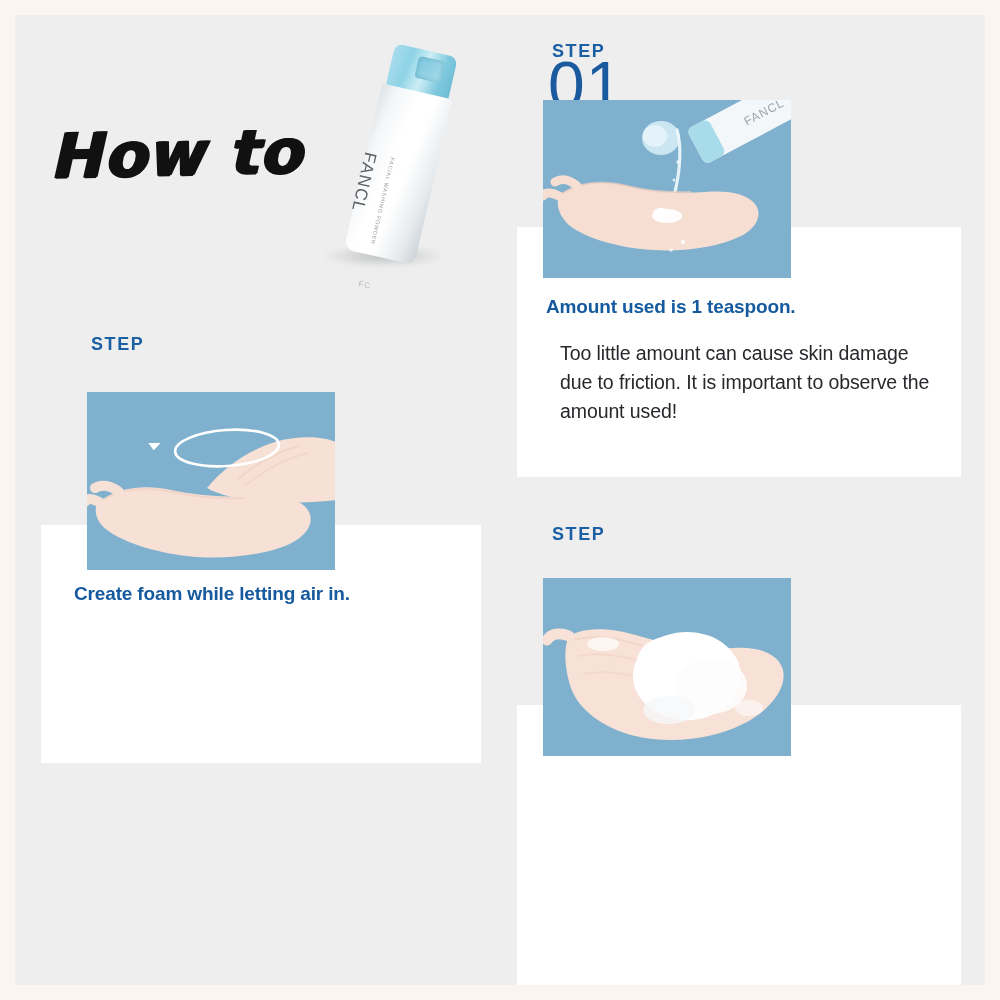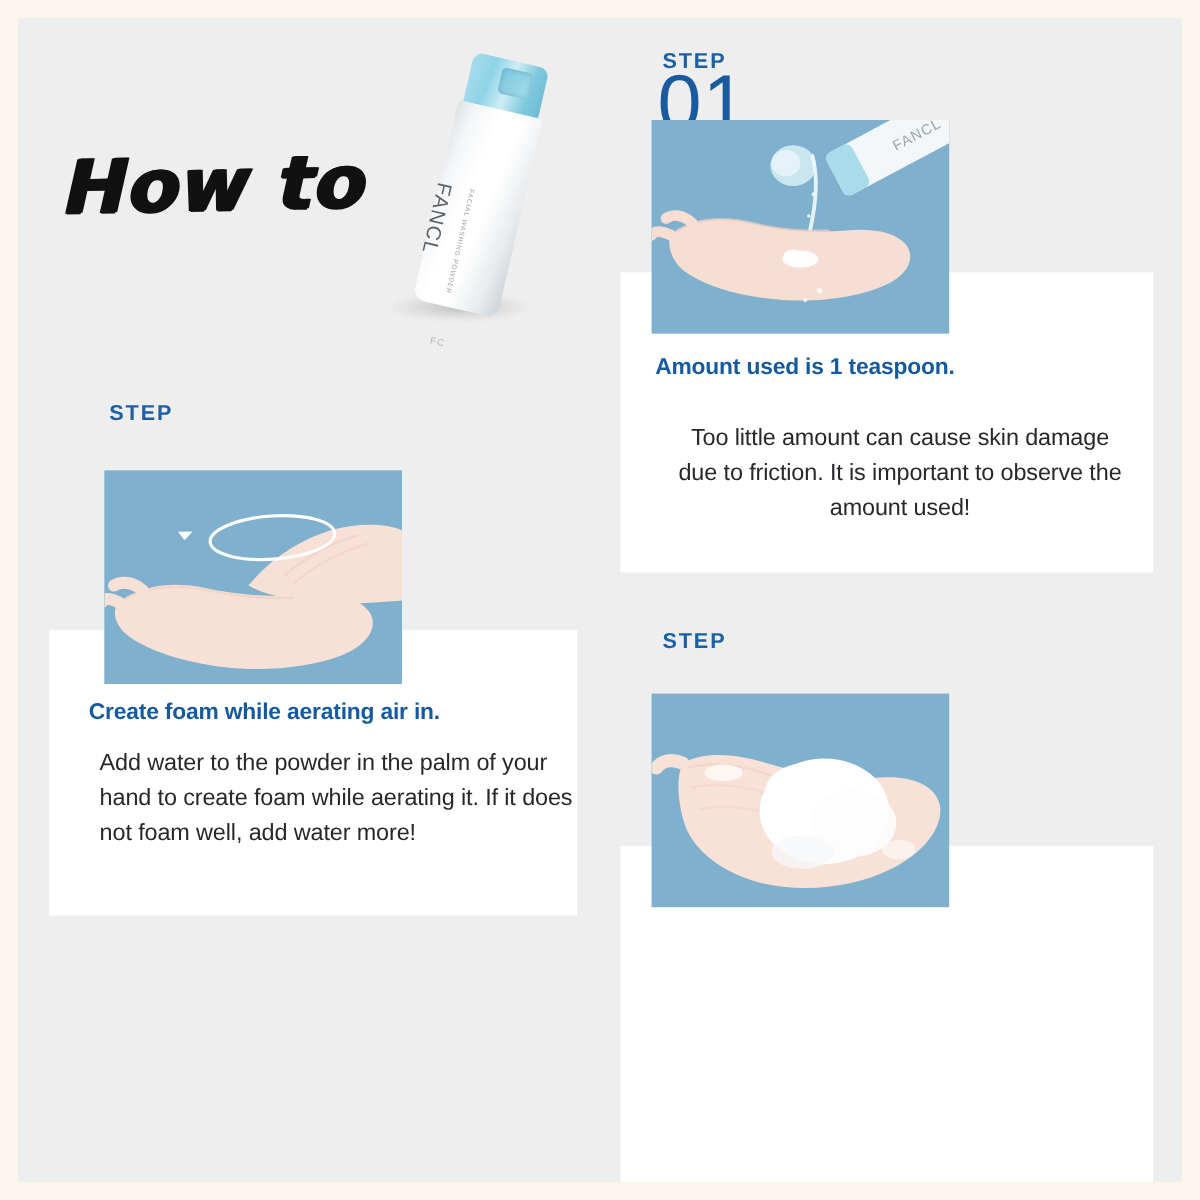--- a/index.html
+++ b/index.html
@@ -188,21 +188,21 @@
     white-space: pre-line;
   }
 
   
   #step1 { left: 487px; top: 10px; width: 475px; height: 460px; }
   #step1 .step-card { left: 15px; top: 202px; width: 444px; height: 250px; }
   #step1 .step-label { left: 50px; top: 16px; }
   #step1 .step-number { left: 46px; top: 33px; }
   #step1 .step-photo { left: 41px; top: 75px; width: 248px; height: 178px; }
   #step1 .step-heading { left: 44px; top: 270px; }
-  #step1 .step-body { left: 58px; top: 326px; width: 380px; text-align: center; }
+  #step1 .step-body { left: 58px; top: 314px; width: 380px; }
 
   
   #step2 { left: 26px; top: 305px; width: 460px; height: 450px; }
   #step2 .step-card { left: 0px; top: 205px; width: 440px; height: 238px; }
   #step2 .step-label { left: 50px; top: 14px; }
   #step2 .step-number { left: 46px; top: 32px; }
   #step2 .step-photo { left: 46px; top: 72px; width: 248px; height: 178px; }
   #step2 .step-heading { left: 33px; top: 262px; }
   #step2 .step-body { left: 42px; top: 302px; width: 400px; }
 
@@ -301,22 +301,21 @@
                    C8 129 6 116 12 110 Z" fill="#f7e0d5"></path>
           <path d="M12 110 C32 97 58 94 86 100 C110 105 134 107 158 106" stroke="#eed0c2" stroke-width="2" fill="none" opacity=".65"></path>
           <path d="M12 110 C4 106 0 106 -2 110" stroke="#f7e0d5" stroke-width="10" fill="none" stroke-linecap="round"></path>
           <path d="M32 100 C24 93 14 92 8 96" stroke="#f7e0d5" stroke-width="10" fill="none" stroke-linecap="round"></path>
 
           <ellipse cx="140" cy="56" rx="52" ry="18" fill="none" stroke="#ffffff" stroke-width="2.6" stroke-dasharray="245 60" transform="rotate(-4 140 56)"></ellipse>
           <path d="M66 58 L62 50 L74 52 Z" fill="#ffffff" transform="rotate(-10 68 54)"></path>
         </svg>
       </div>
 
-      <div class="step-heading">Create foam while aerating air in.</div>
-      <div class="step-body">Add water to the powder in the palm of your hand to create foam while aerating it. If it does not foam well, add water more!</div>
+      <div class="step-heading">Create foam while letting air in.</div>
     </div>
 
     <div class="step-block" id="step3">
       <div class="step-card"></div>
 
       <div class="step-label">STEP</div>
 
       <div class="step-photo">
         <svg class="photo-svg" viewBox="0 0 248 178" preserveAspectRatio="none">
           <rect x="0" y="0" width="248" height="178" fill="#7fb1cf"></rect>

